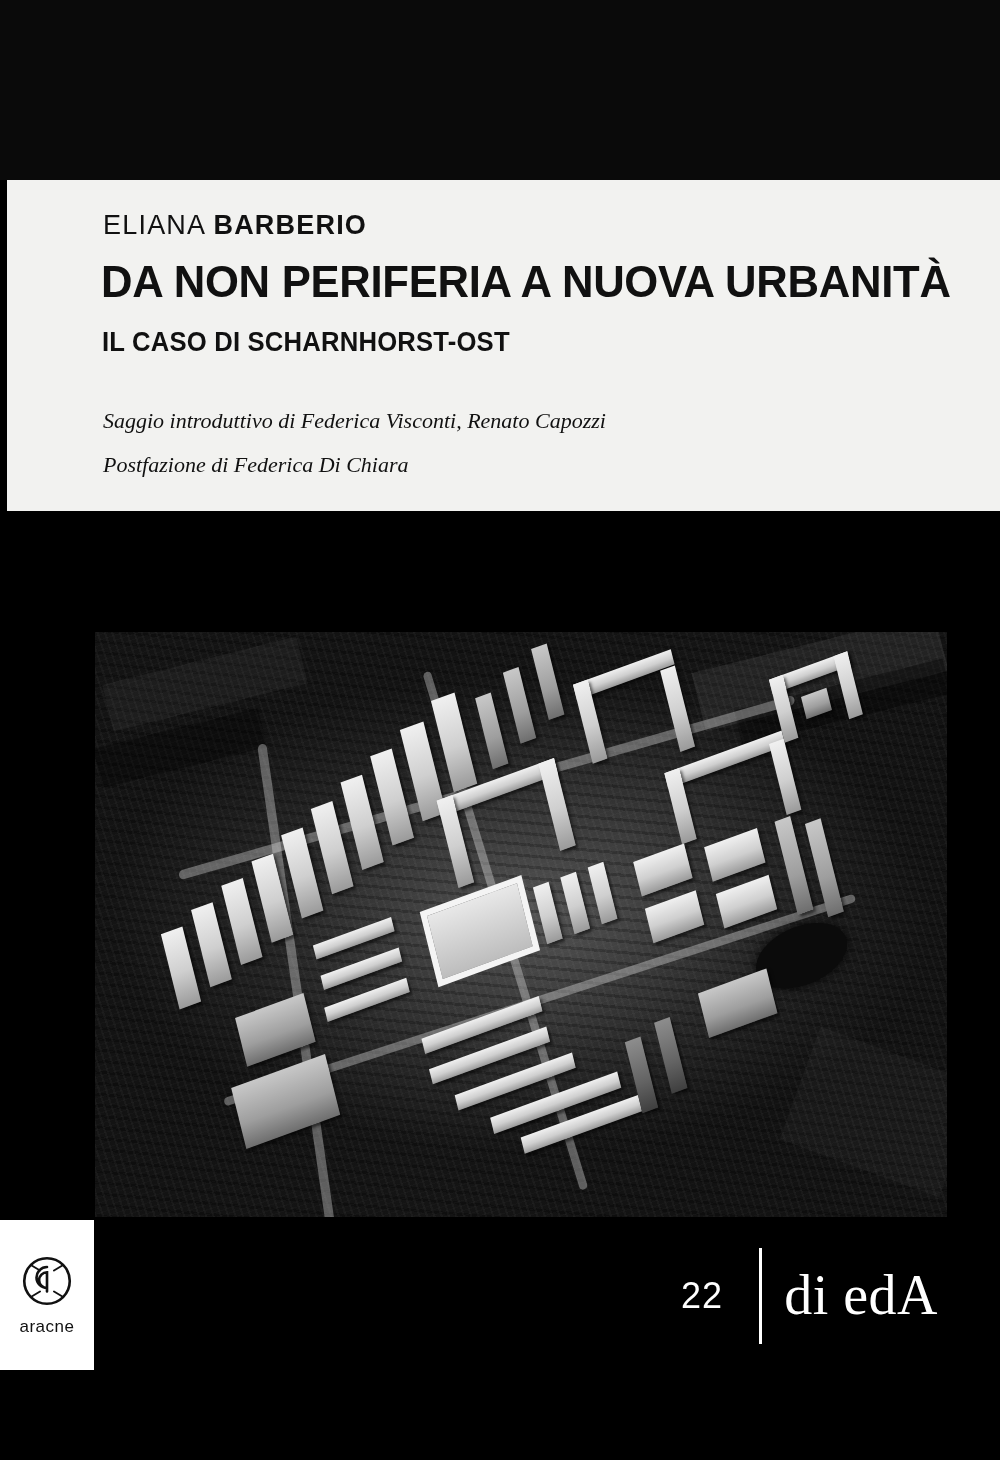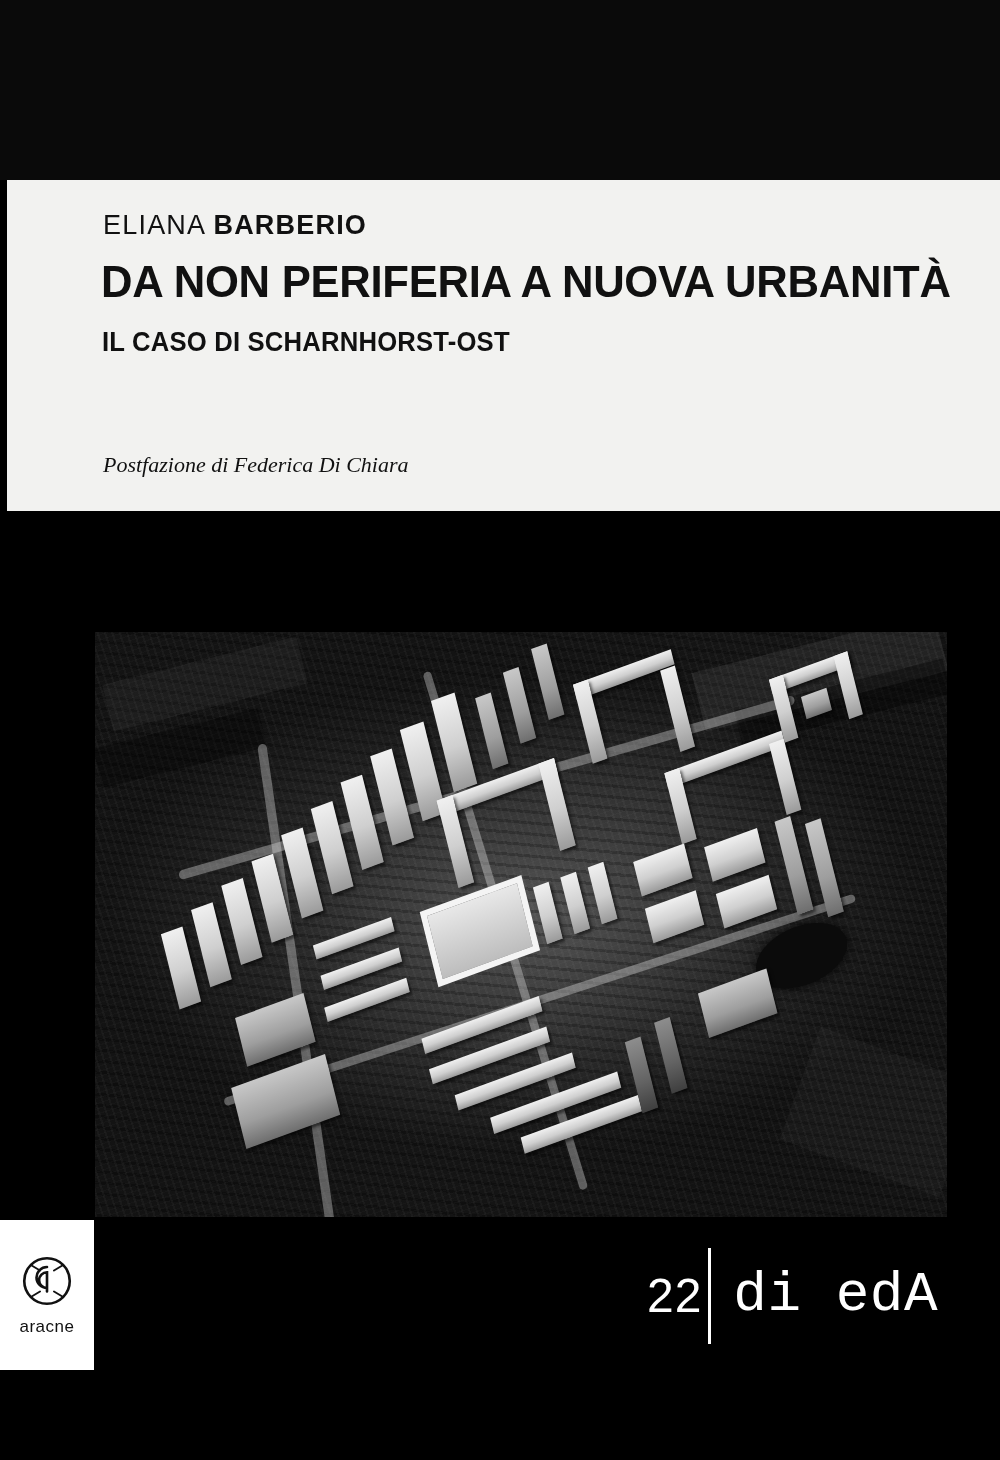--- a/index.html
+++ b/index.html
@@ -185,25 +185,25 @@
   
   .series {
     position: absolute;
     right: 62px;
     top: 1248px;
     display: flex;
     align-items: center;
     color: #fff;
   }
   .series-number {
-    font-size: 48px;
+    font-size: 36px;
     font-weight: 300;
     letter-spacing: 1px;
     line-height: 1;
-    padding-right: 6px;
+    padding-right: 36px;
     font-family: "Liberation Sans", sans-serif;
   }
   .series-rule {
     width: 3px;
     height: 96px;
     background: #fff;
     margin-right: 22px;
   }
   .series-words {
     display: flex;
@@ -215,21 +215,21 @@
     font-weight: 300;
     letter-spacing: 1px;
     line-height: 1.02;
     font-family: "Liberation Sans", sans-serif;
   }
   .series-line2 {
     font-size: 56px;
     font-weight: 300;
     letter-spacing: 0.5px;
     line-height: 1.02;
-    font-family: Liberation Mono, monospace;
+    font-family: Liberation Serif, serif;
     white-space: nowrap;
   }
   .series-line2 .eda-a {
     font-weight: 400;
   }
 </style>
 </head>
 <body>
 
 <div class="top-band"></div>
@@ -238,20 +238,21 @@
 
   <div class="author">
     <span class="first">ELIANA</span>
     <span class="last">BARBERIO</span>
   </div>
 
   <div class="main-title">DA NON PERIFERIA A NUOVA URBANITÀ</div>
 
   <div class="subtitle">IL CASO DI SCHARNHORST-OST</div>
 
+  <div class="credit credit-1">Saggio introduttivo di Federica Visconti, Renato Capozzi</div>
   <div class="credit credit-2">Postfazione di Federica Di Chiara</div>
 
 </div>
 
 <div class="image-frame">
   <div class="aerial"></div>
 
   <div class="patch p1"></div>
   <div class="patch p2"></div>
   <div class="patch p3"></div>

